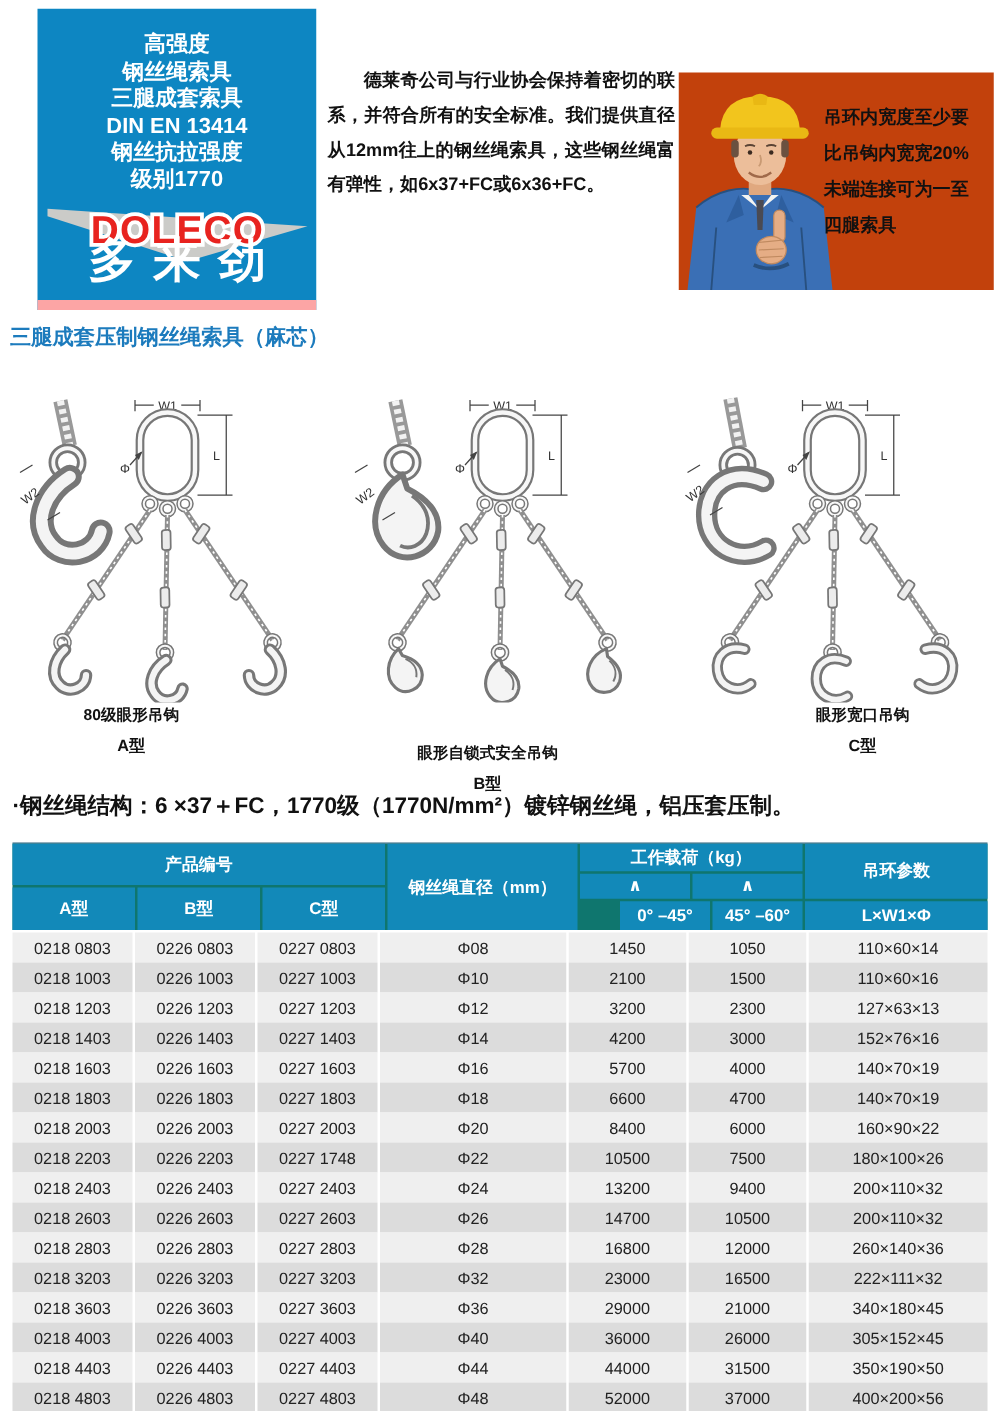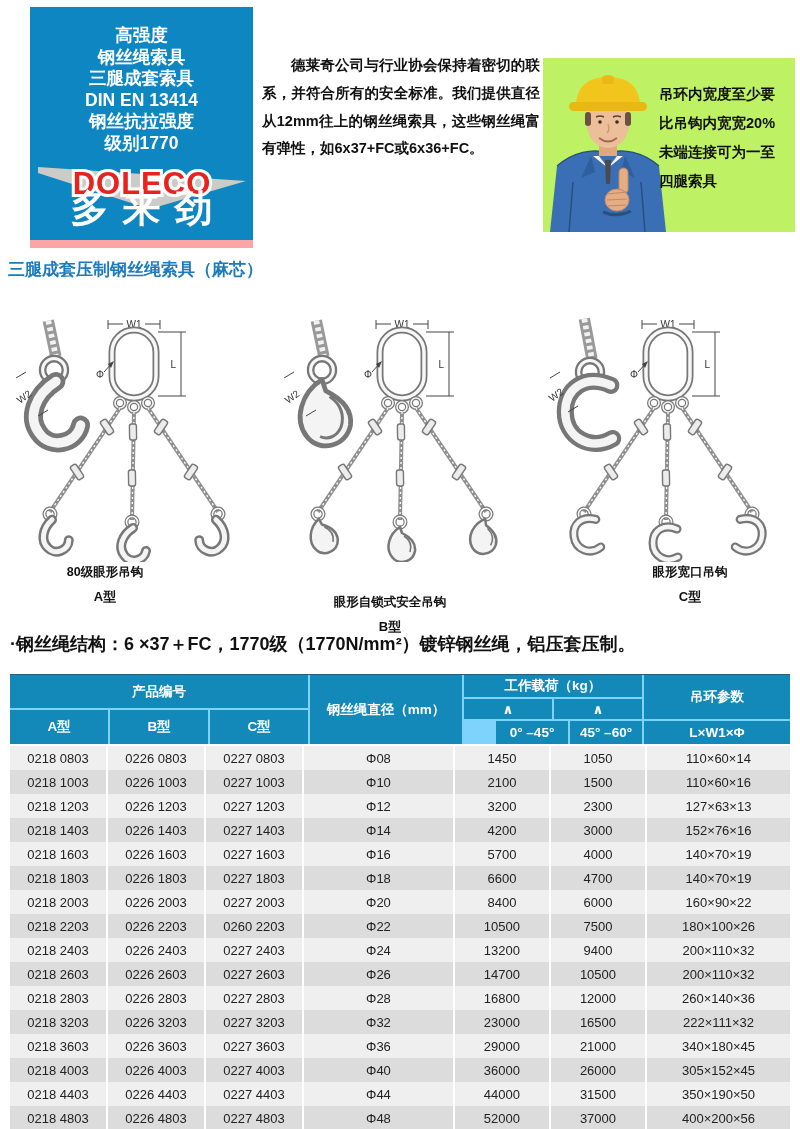--- a/index.html
+++ b/index.html
@@ -13,21 +13,21 @@
                font-size:17.5px;line-height:21.5px;}
   .logo{position:absolute;left:4px;top:146px;width:215px;height:60px;}
   .brand-cn{position:absolute;bottom:6px;left:0;width:100%;text-align:center;color:#fff;
             font-weight:bold;font-size:38px;letter-spacing:14px;text-indent:14px;}
 
   
   .intro{position:absolute;left:262px;top:52px;width:278px;margin:0;font-size:14.5px;
          font-weight:bold;line-height:1.92;text-indent:2em;text-align:justify;color:#111;}
 
   
-  .tip{position:absolute;left:543px;top:58px;width:252px;height:174px;background:#bef264;}
+  .tip{position:absolute;left:543px;top:58px;width:252px;height:174px;background:#c2410c;}
   .worker{position:absolute;left:4px;bottom:0;width:122px;height:168px;}
   .tip-lines{position:absolute;left:116px;top:22px;font-size:14.5px;font-weight:bold;
              line-height:29px;color:#111;white-space:nowrap;}
 
   
   .title{position:absolute;left:8px;top:258px;margin:0;font-size:17px;font-weight:bold;color:#1c7bbd;}
 
   
   .fig{position:absolute;top:312px;width:252px;height:250px;}
   #figA{left:8px;} #figB{left:276px;} #figC{left:542px;}
@@ -45,21 +45,21 @@
   .dim{stroke:#444;stroke-width:1;}
   .dimt{fill:#333;font-size:10px;font-family:"Liberation Sans","DejaVu Sans",sans-serif;}
   .cap{position:absolute;text-align:center;font-size:12.5px;font-weight:bold;color:#111;}
   .cap .typ{margin-top:7px;font-size:13px;}
 
   
   .note{position:absolute;left:10px;top:632px;margin:0;font-size:18px;font-weight:bold;color:#111;}
 
   
   .tbl{position:absolute;left:10px;top:674px;width:780px;border-top:1px solid #28607c;}
-  .thead{display:flex;gap:2px;background:#7dd3fc;}
+  .thead{display:flex;gap:2px;background:#0f766e;}
   .hgroup{display:flex;flex-direction:column;gap:2px;}
   .hrow{display:flex;gap:2px;}
   .hcell{background:#1289b9;color:#fff;font-weight:bold;font-size:13.5px;
          display:flex;align-items:center;justify-content:center;box-sizing:border-box;}
   .w-prod{width:298px;} .w-dia{width:152px;height:69px;} .w-load{width:178px;} .w-ring{width:146px;}
   .h-top{height:33px;} .h-abc{height:34px;} .h-abc .hcell{width:98px;}
   .h-load{height:22px;} .h-sym{height:20px;} .h-ang{height:23px;font-size:13px;padding-left:32px;}
   .h-sym .hcell,.h-ang .hcell{width:88px;}
   .h-ringtop{height:44px;} .h-ringsub{height:23px;}
   .tbody{margin-top:2px;}
@@ -486,21 +486,21 @@
           <div>0226 2003</div>
           <div>0227 2003</div>
           <div>Φ20</div>
           <div>8400</div>
           <div>6000</div>
           <div>160×90×22</div>
         </div>
         <div class="row">
           <div>0218 2203</div>
           <div>0226 2203</div>
-          <div>0260 2203</div>
+          <div>0227 1748</div>
           <div>Φ22</div>
           <div>10500</div>
           <div>7500</div>
           <div>180×100×26</div>
         </div>
         <div class="row">
           <div>0218 2403</div>
           <div>0226 2403</div>
           <div>0227 2403</div>
           <div>Φ24</div>

